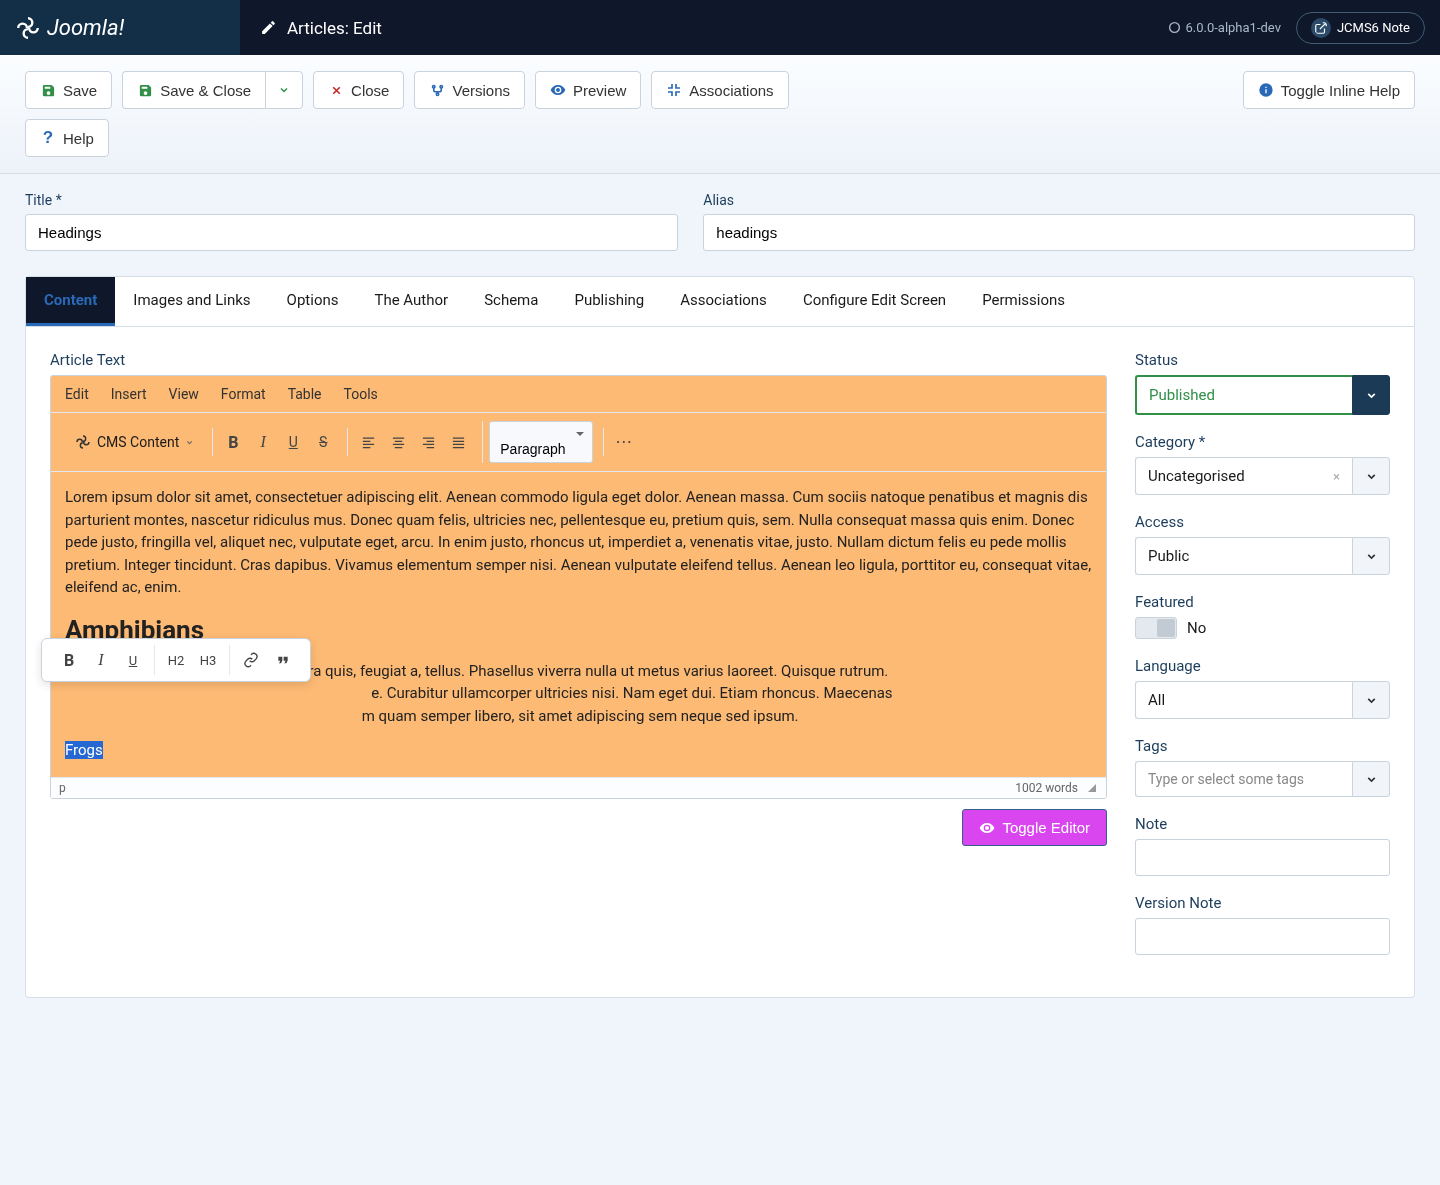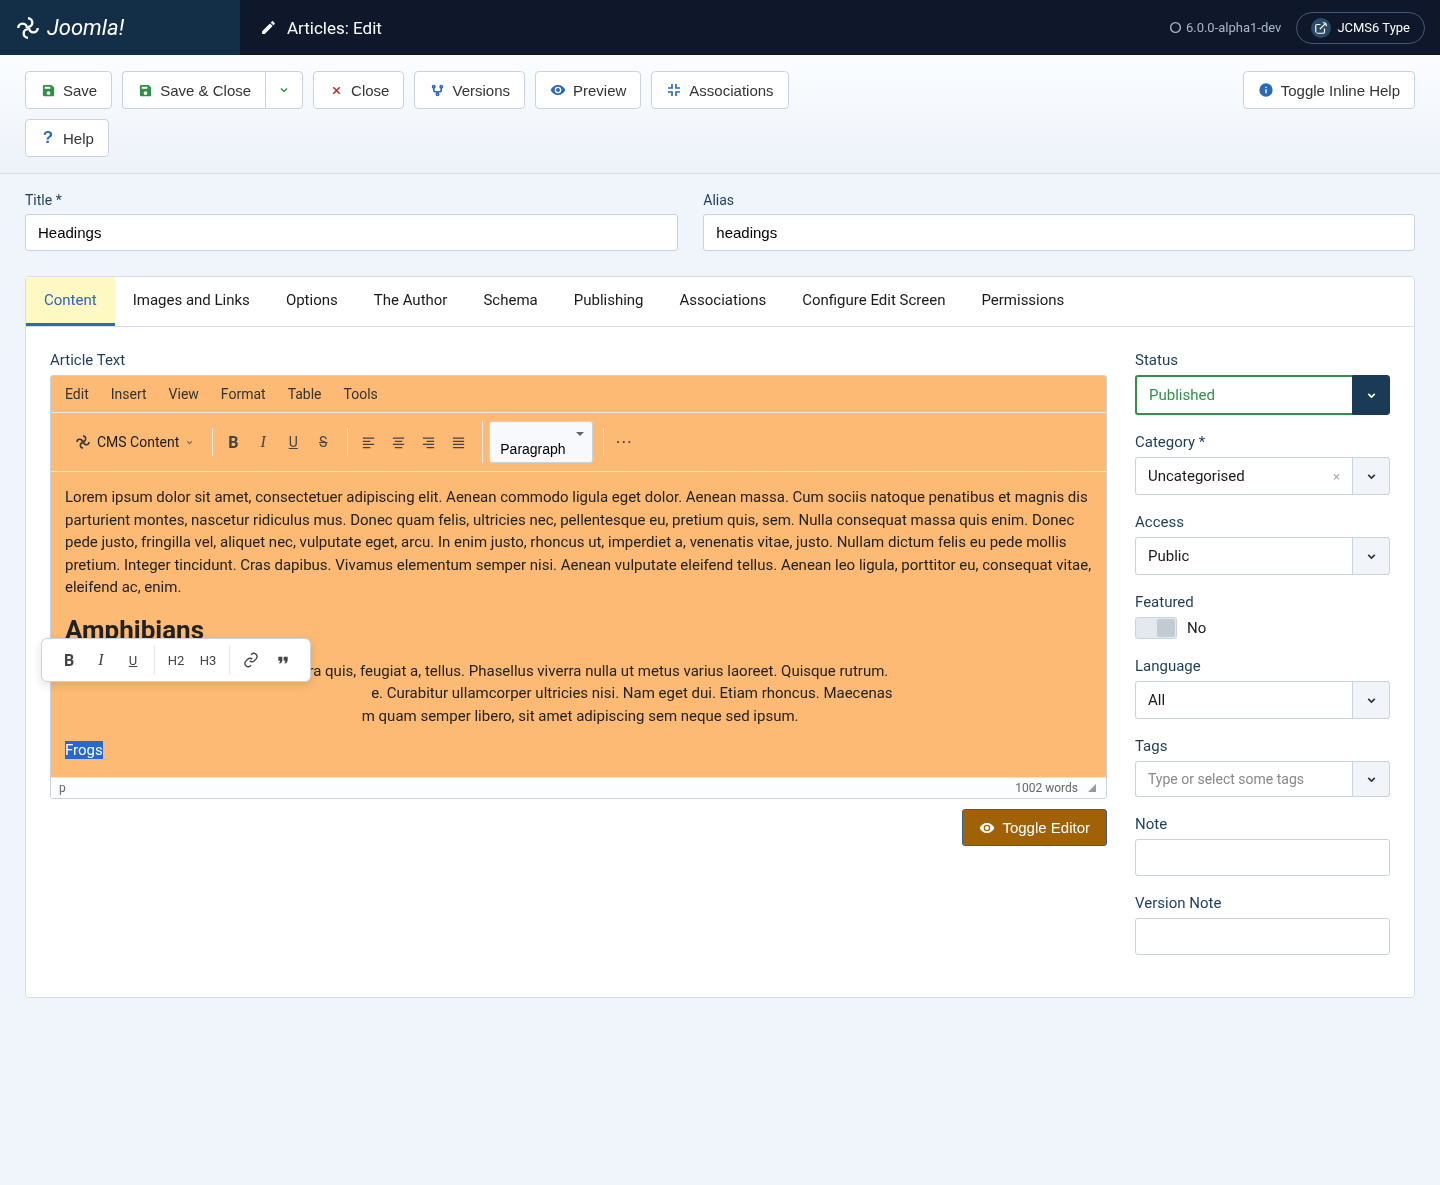--- a/index.html
+++ b/index.html
@@ -34,21 +34,21 @@
   
   .title-block { padding: 18px 25px 25px; display: flex; gap: 25px; }
   .title-col { flex: 1; }
   .field-label { color: #1c3d5c; font-size: 14px; margin-bottom: 6px; display: block; }
   .text-input { width: 100%; border: 1px solid #c9d3de; border-radius: 3px; padding: 9px 12px; font-size: 15px; background: #fff; }
   
   
   .tabs-card { background: #fff; margin: 0 25px 25px; border: 1px solid #d5dde6; border-radius: 4px; }
   .tabs-strip { display: flex; border-bottom: 1px solid #d5dde6; padding: 0; }
   .tab { padding: 14px 18px; cursor: pointer; color: #1a1a1a; font-size: 15px; border-bottom: 3px solid transparent; }
-  .tab.active { color: #2a69b7; font-weight: 400; border-bottom-color: #2a69b7; background: #fef9c3; }
+  .tab.active { color: #2a69b7; font-weight: 700; border-bottom-color: #2a69b7; background: #0f172a; }
   
   .tab-body { display: flex; padding: 24px; gap: 28px; }
   .tab-main { flex: 1; min-width: 0; }
   .tab-side { width: 255px; flex-shrink: 0; }
   
   
   .editor-label { color: #1c3d5c; font-size: 15px; margin-bottom: 6px; }
   .editor-box { border: 1px solid #c9d3de; border-radius: 3px; background: #fdba74; }
   .editor-menubar { display: flex; gap: 22px; padding: 10px 14px; border-bottom: 1px solid #e4e9ef; font-size: 14px; color: #333; }
   .editor-menubar span { cursor: pointer; }
@@ -68,21 +68,21 @@
   
   .float-toolbar { position: absolute; left: 65px; top: 605px; background: #fff; border: 1px solid #c9d3de; border-radius: 6px; box-shadow: 0 3px 10px rgba(0,0,0,0.12); display: flex; align-items: center; padding: 6px; }
   .float-group { display: flex; gap: 2px; padding: 0 6px; }
   .float-group + .float-group { border-left: 1px solid #e4e9ef; }
   .float-btn { width: 30px; height: 30px; display: inline-flex; align-items: center; justify-content: center; cursor: pointer; color: #444; border-radius: 3px; font-size: 13px; }
   
   .editor-statusbar { display: flex; justify-content: space-between; border-top: 1px solid #e4e9ef; padding: 3px 8px; font-size: 12px; color: #666; background: #fcfdfe; }
   .resize-handle { width: 12px; height: 12px; }
   
   .toggle-editor-row { display: flex; justify-content: flex-end; margin-top: 10px; }
-  .btn-primary { background: #a16207; color: #fff; border: 1px solid #35608e; border-radius: 3px; padding: 9px 16px; display: inline-flex; align-items: center; gap: 7px; cursor: pointer; font-size: 15px; }
+  .btn-primary { background: #d946ef; color: #fff; border: 1px solid #35608e; border-radius: 3px; padding: 9px 16px; display: inline-flex; align-items: center; gap: 7px; cursor: pointer; font-size: 15px; }
   
   
   .side-field { margin-bottom: 18px; }
   .side-label { color: #1c3d5c; font-size: 15px; margin-bottom: 6px; display: block; }
   .side-select { display: flex; }
   .side-select-main { flex: 1; border: 1px solid #c9d3de; border-right: none; border-radius: 3px 0 0 3px; padding: 9px 12px; background: #fff; font-size: 15px; display: flex; align-items: center; justify-content: space-between; }
   .side-select-main.green { border-color: #318f48; border-width: 2px; color: #318f48; }
   .side-select-arrow { width: 38px; border: 1px solid #c9d3de; border-radius: 0 3px 3px 0; background: #f1f4f8; display: flex; align-items: center; justify-content: center; cursor: pointer; }
   .side-select-arrow.dark { background: #1b3a55; color: #fff; border-color: #1b3a55; }
   .clear-x { color: #aaa; font-size: 13px; cursor: pointer; }
@@ -118,21 +118,21 @@
     <div class="version-text">
       <svg width="13" height="13" viewBox="0 0 24 24" fill="none" stroke="#a9b8c7" stroke-width="2.5">
           <circle cx="12" cy="12" r="9"></circle>
         </svg>
       <span>6.0.0-alpha1-dev</span>
     </div>
     <div class="user-pill">
       <svg width="20" height="20" viewBox="0 0 24 24" fill="none" stroke="#fff" stroke-width="2">
           <path d="M18 13v6a2 2 0 0 1-2 2H5a2 2 0 0 1-2-2V8a2 2 0 0 1 2-2h6M15 3h6v6M10 14L21 3"></path>
         </svg>
-      <span>JCMS6 Type</span>
+      <span>JCMS6 Note</span>
     </div>
   </div>
 </div>
 
 <div class="toolbar-wrap">
   <div class="toolbar-row">
     <button class="btn">
       <span class="ico ico-green">
           <svg width="15" height="15" viewBox="0 0 24 24" fill="currentColor">
             <path d="M17 3H5a2 2 0 0 0-2 2v14a2 2 0 0 0 2 2h14a2 2 0 0 0 2-2V7l-4-4zM12 19a3 3 0 1 1 0-6 3 3 0 0 1 0 6zm3-10H6V6h9v3z"></path>

